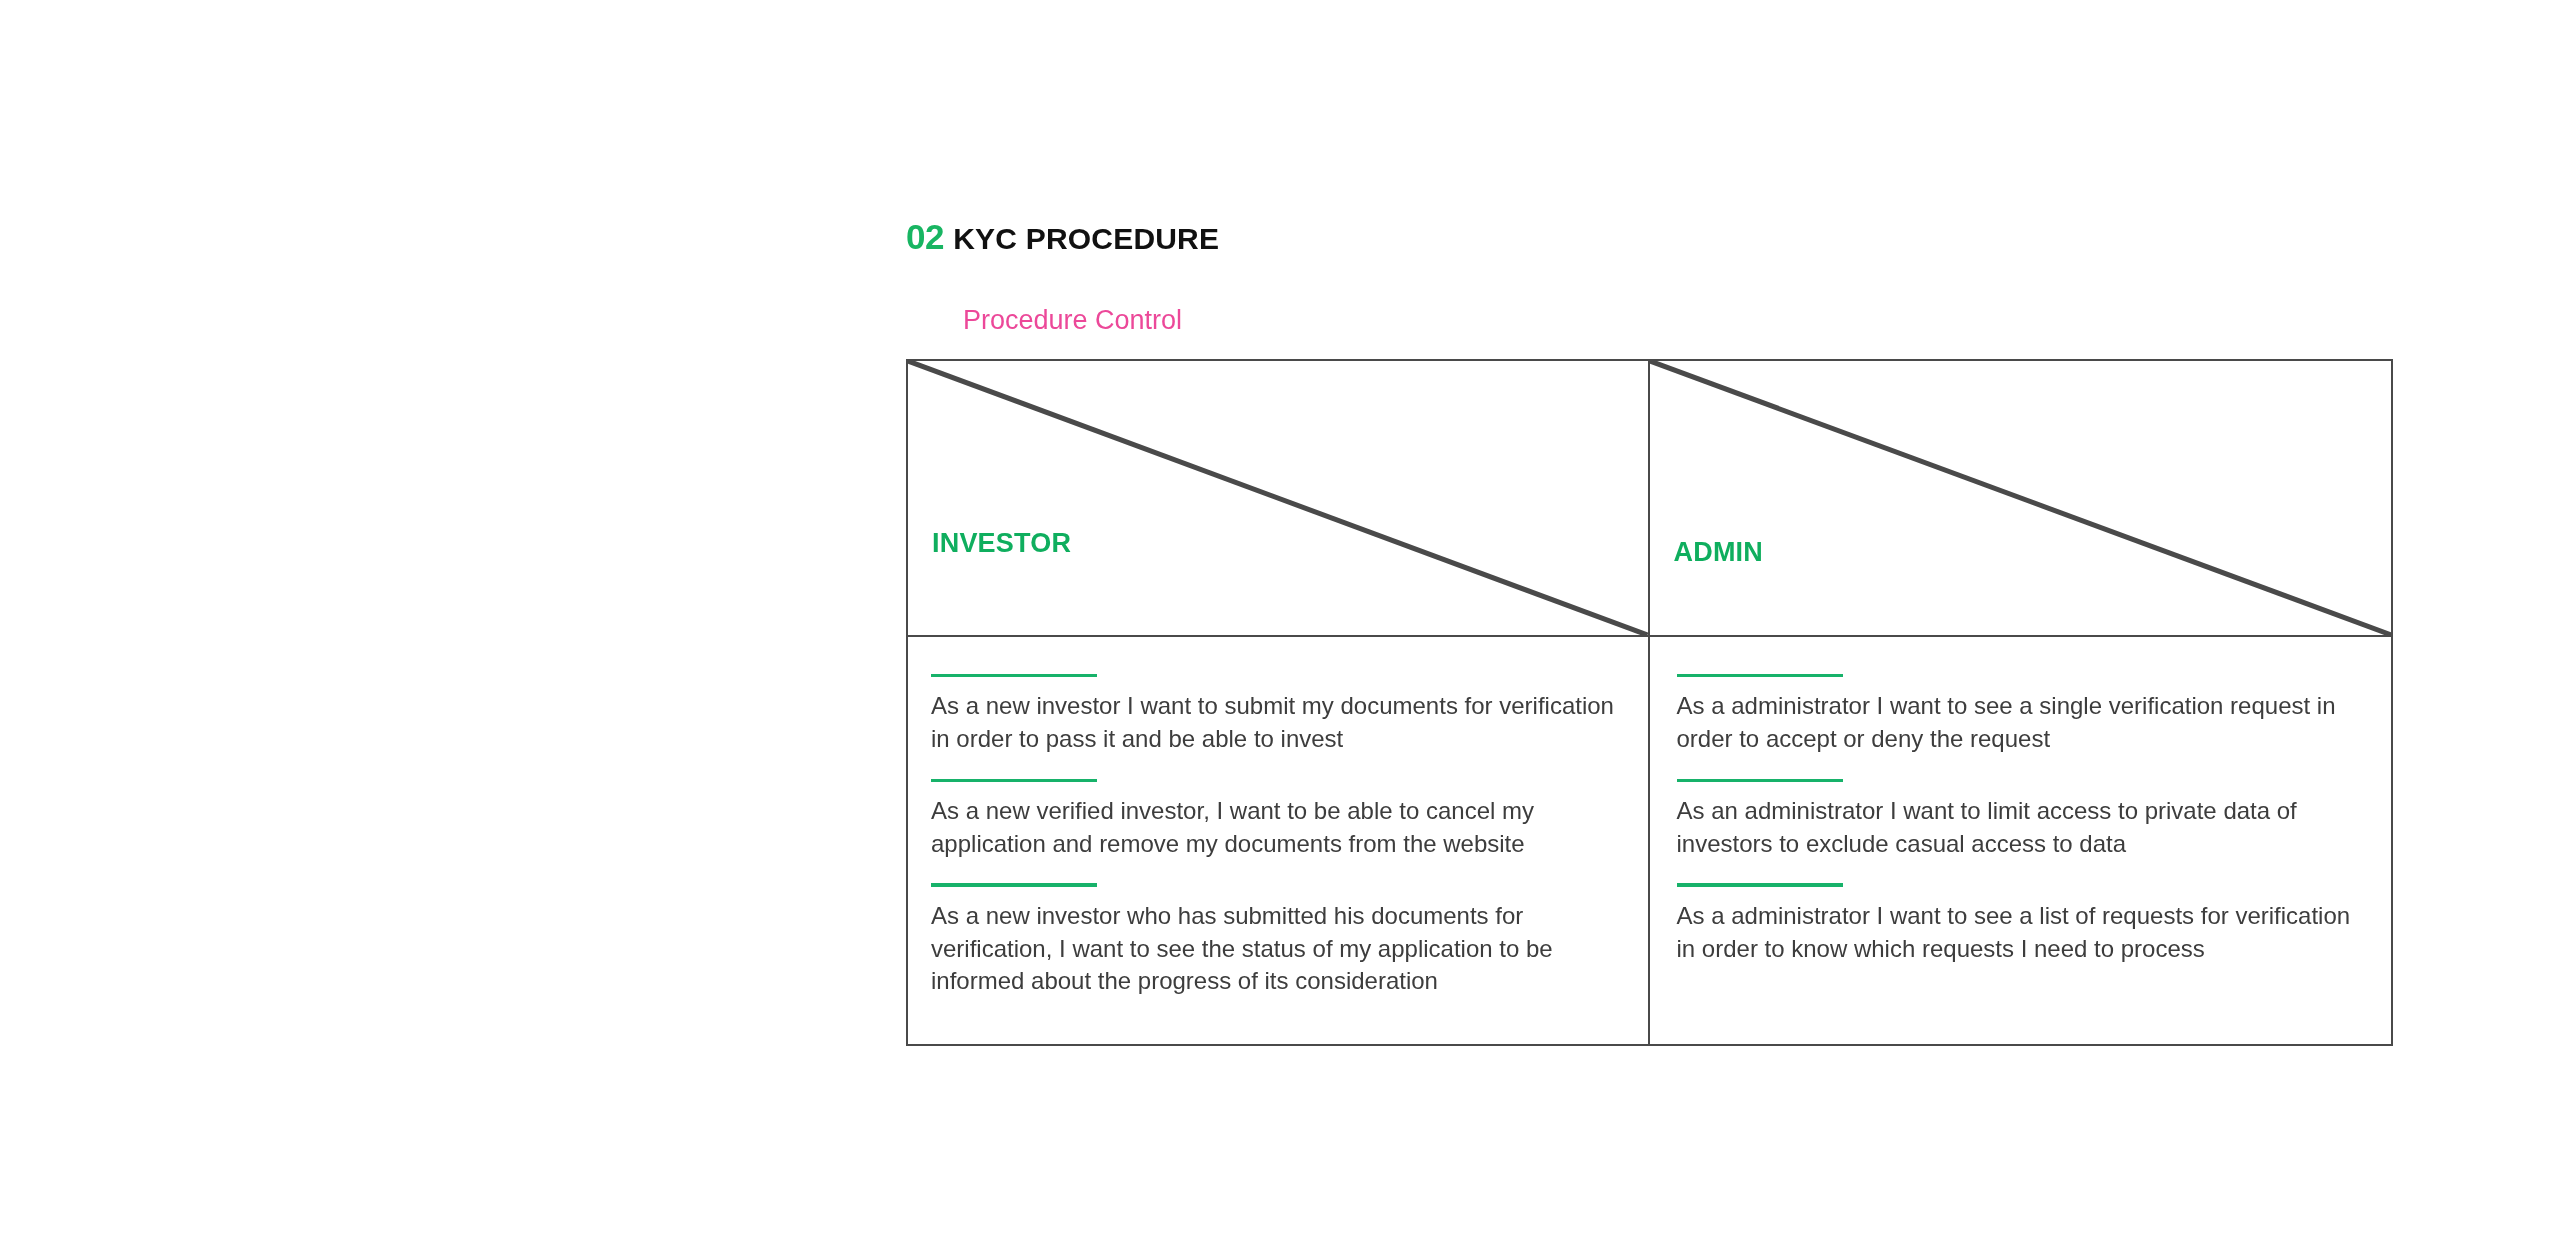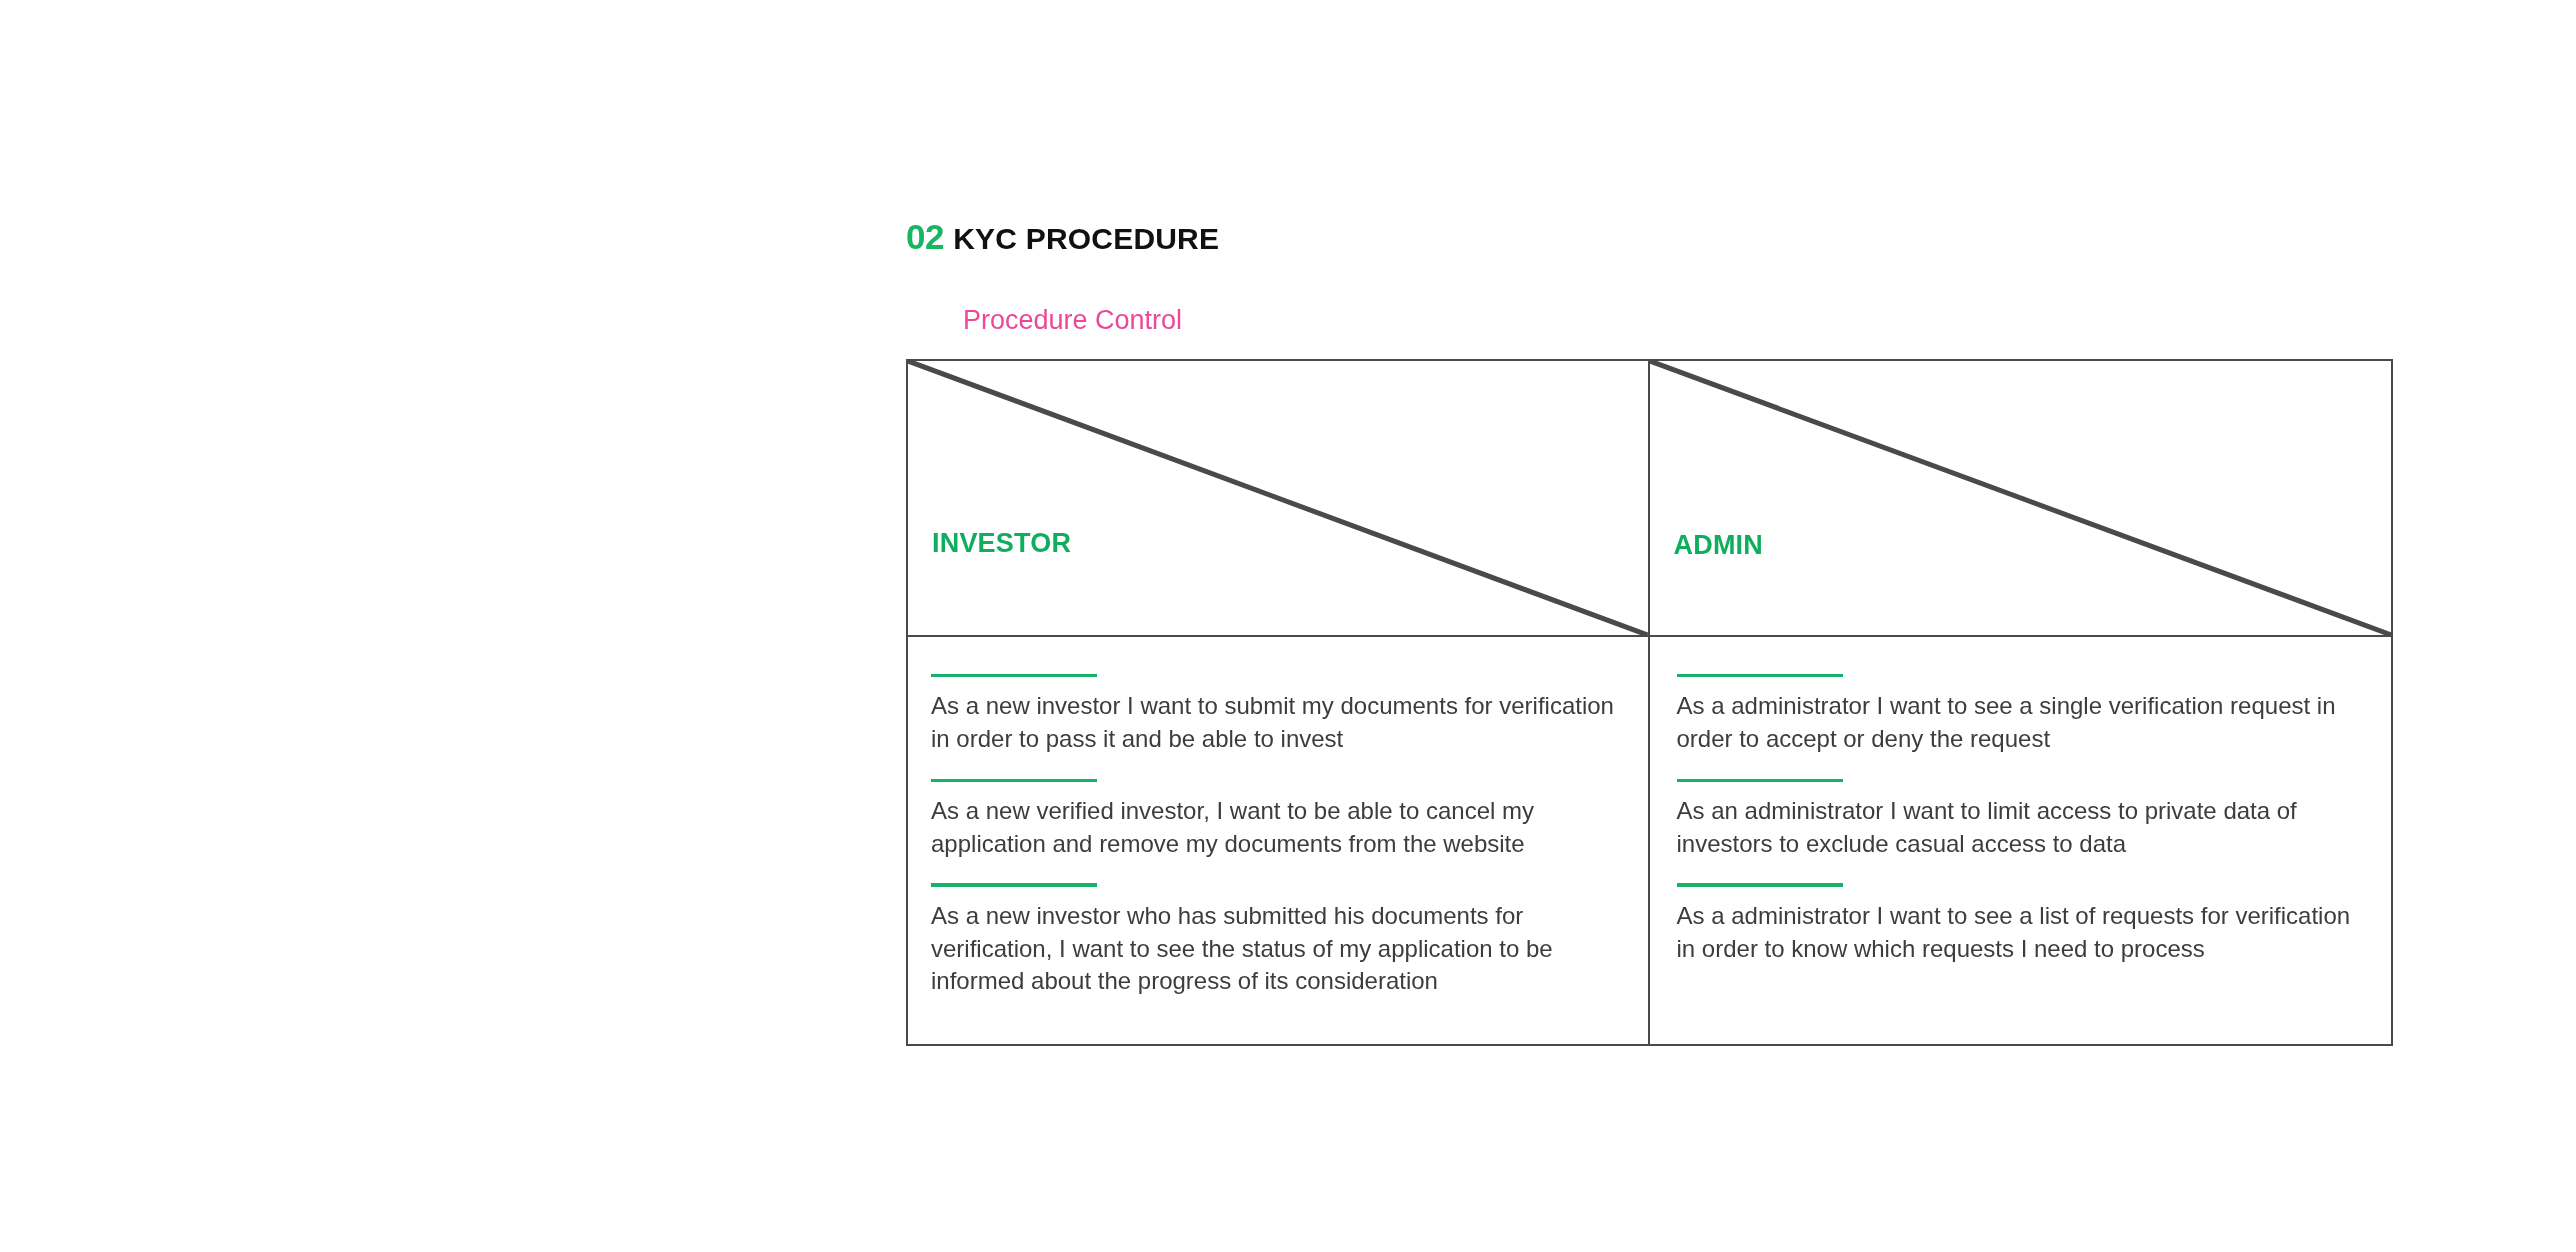--- a/index.html
+++ b/index.html
@@ -107,21 +107,21 @@
     position: absolute;
     left: 24px;
     font-size: 27px;
     font-weight: 700;
     color: #0fae5e;
     letter-spacing: 0.2px;
     line-height: 1;
     white-space: nowrap;
   }
   .role-label.investor { bottom: 78px; }
-  .role-label.admin    { bottom: 76px; text-align: center; }
+  .role-label.admin    { bottom: 69px; text-align: center; }
 
   .col-body {
     flex: 1 1 auto;
     box-sizing: border-box;
     padding: 37px 29px 0 23px;
   }
   .col-body.right {
     padding-left: 27px;
     padding-right: 32px;
   }

